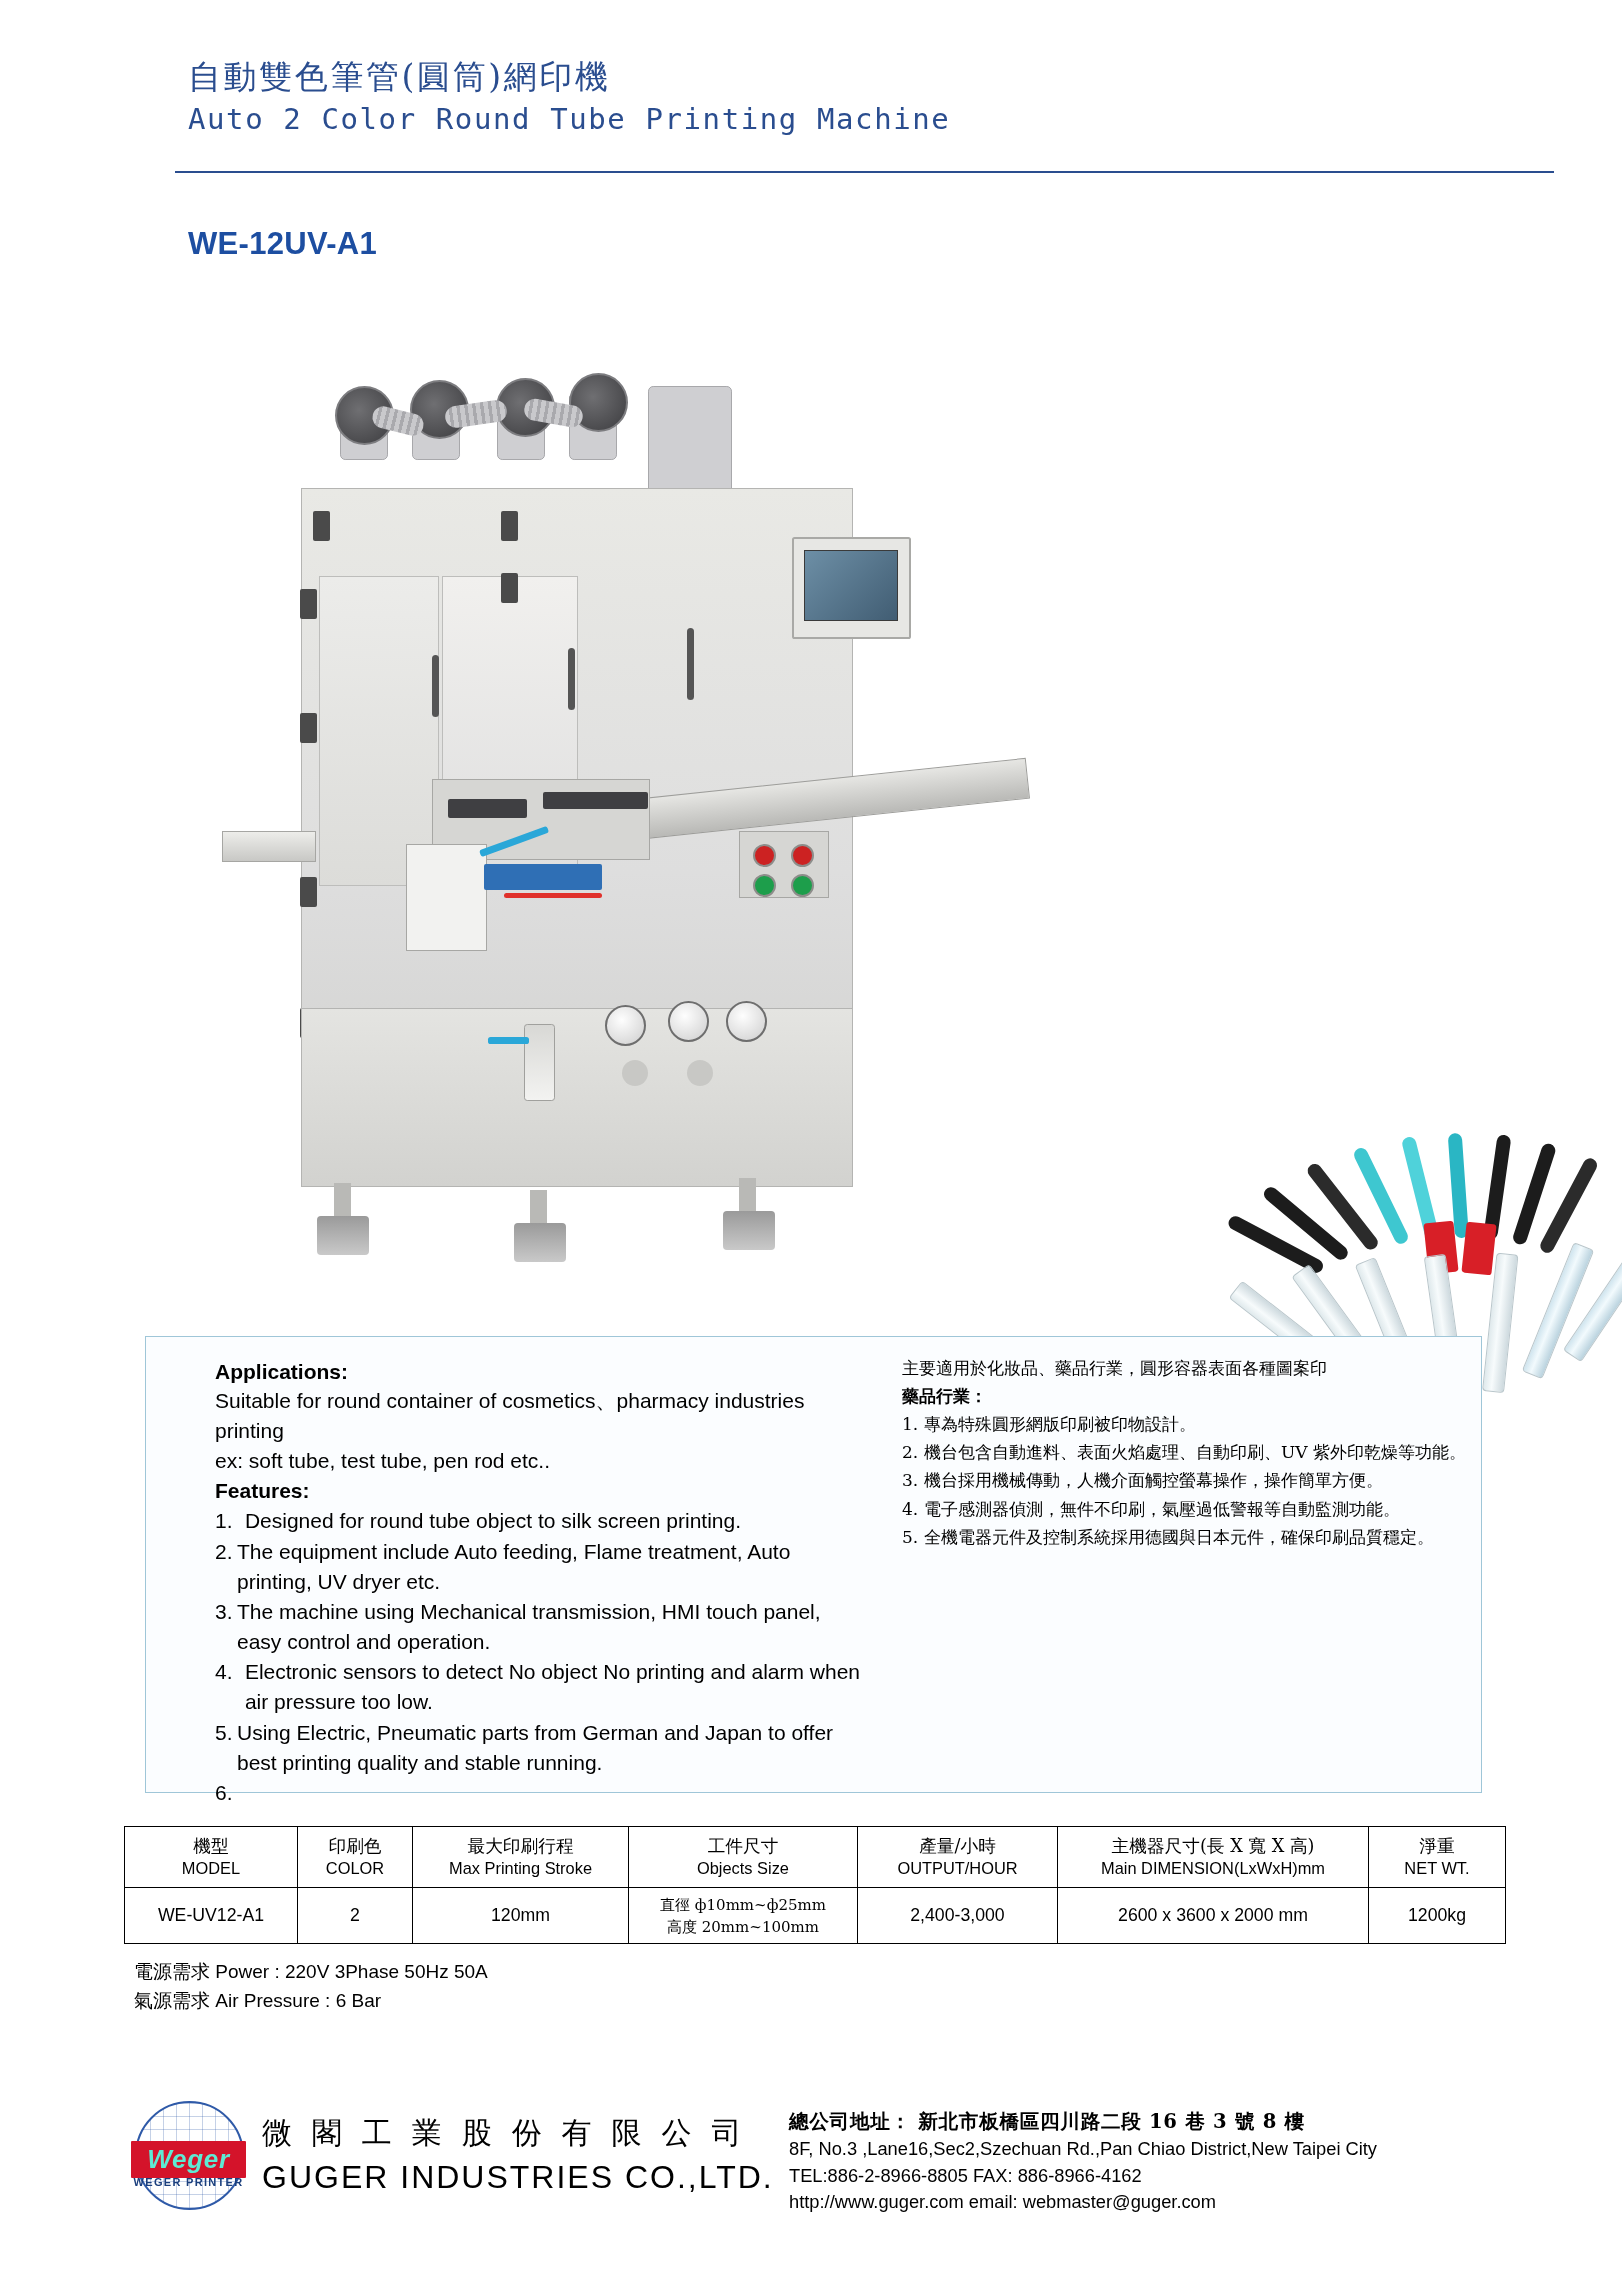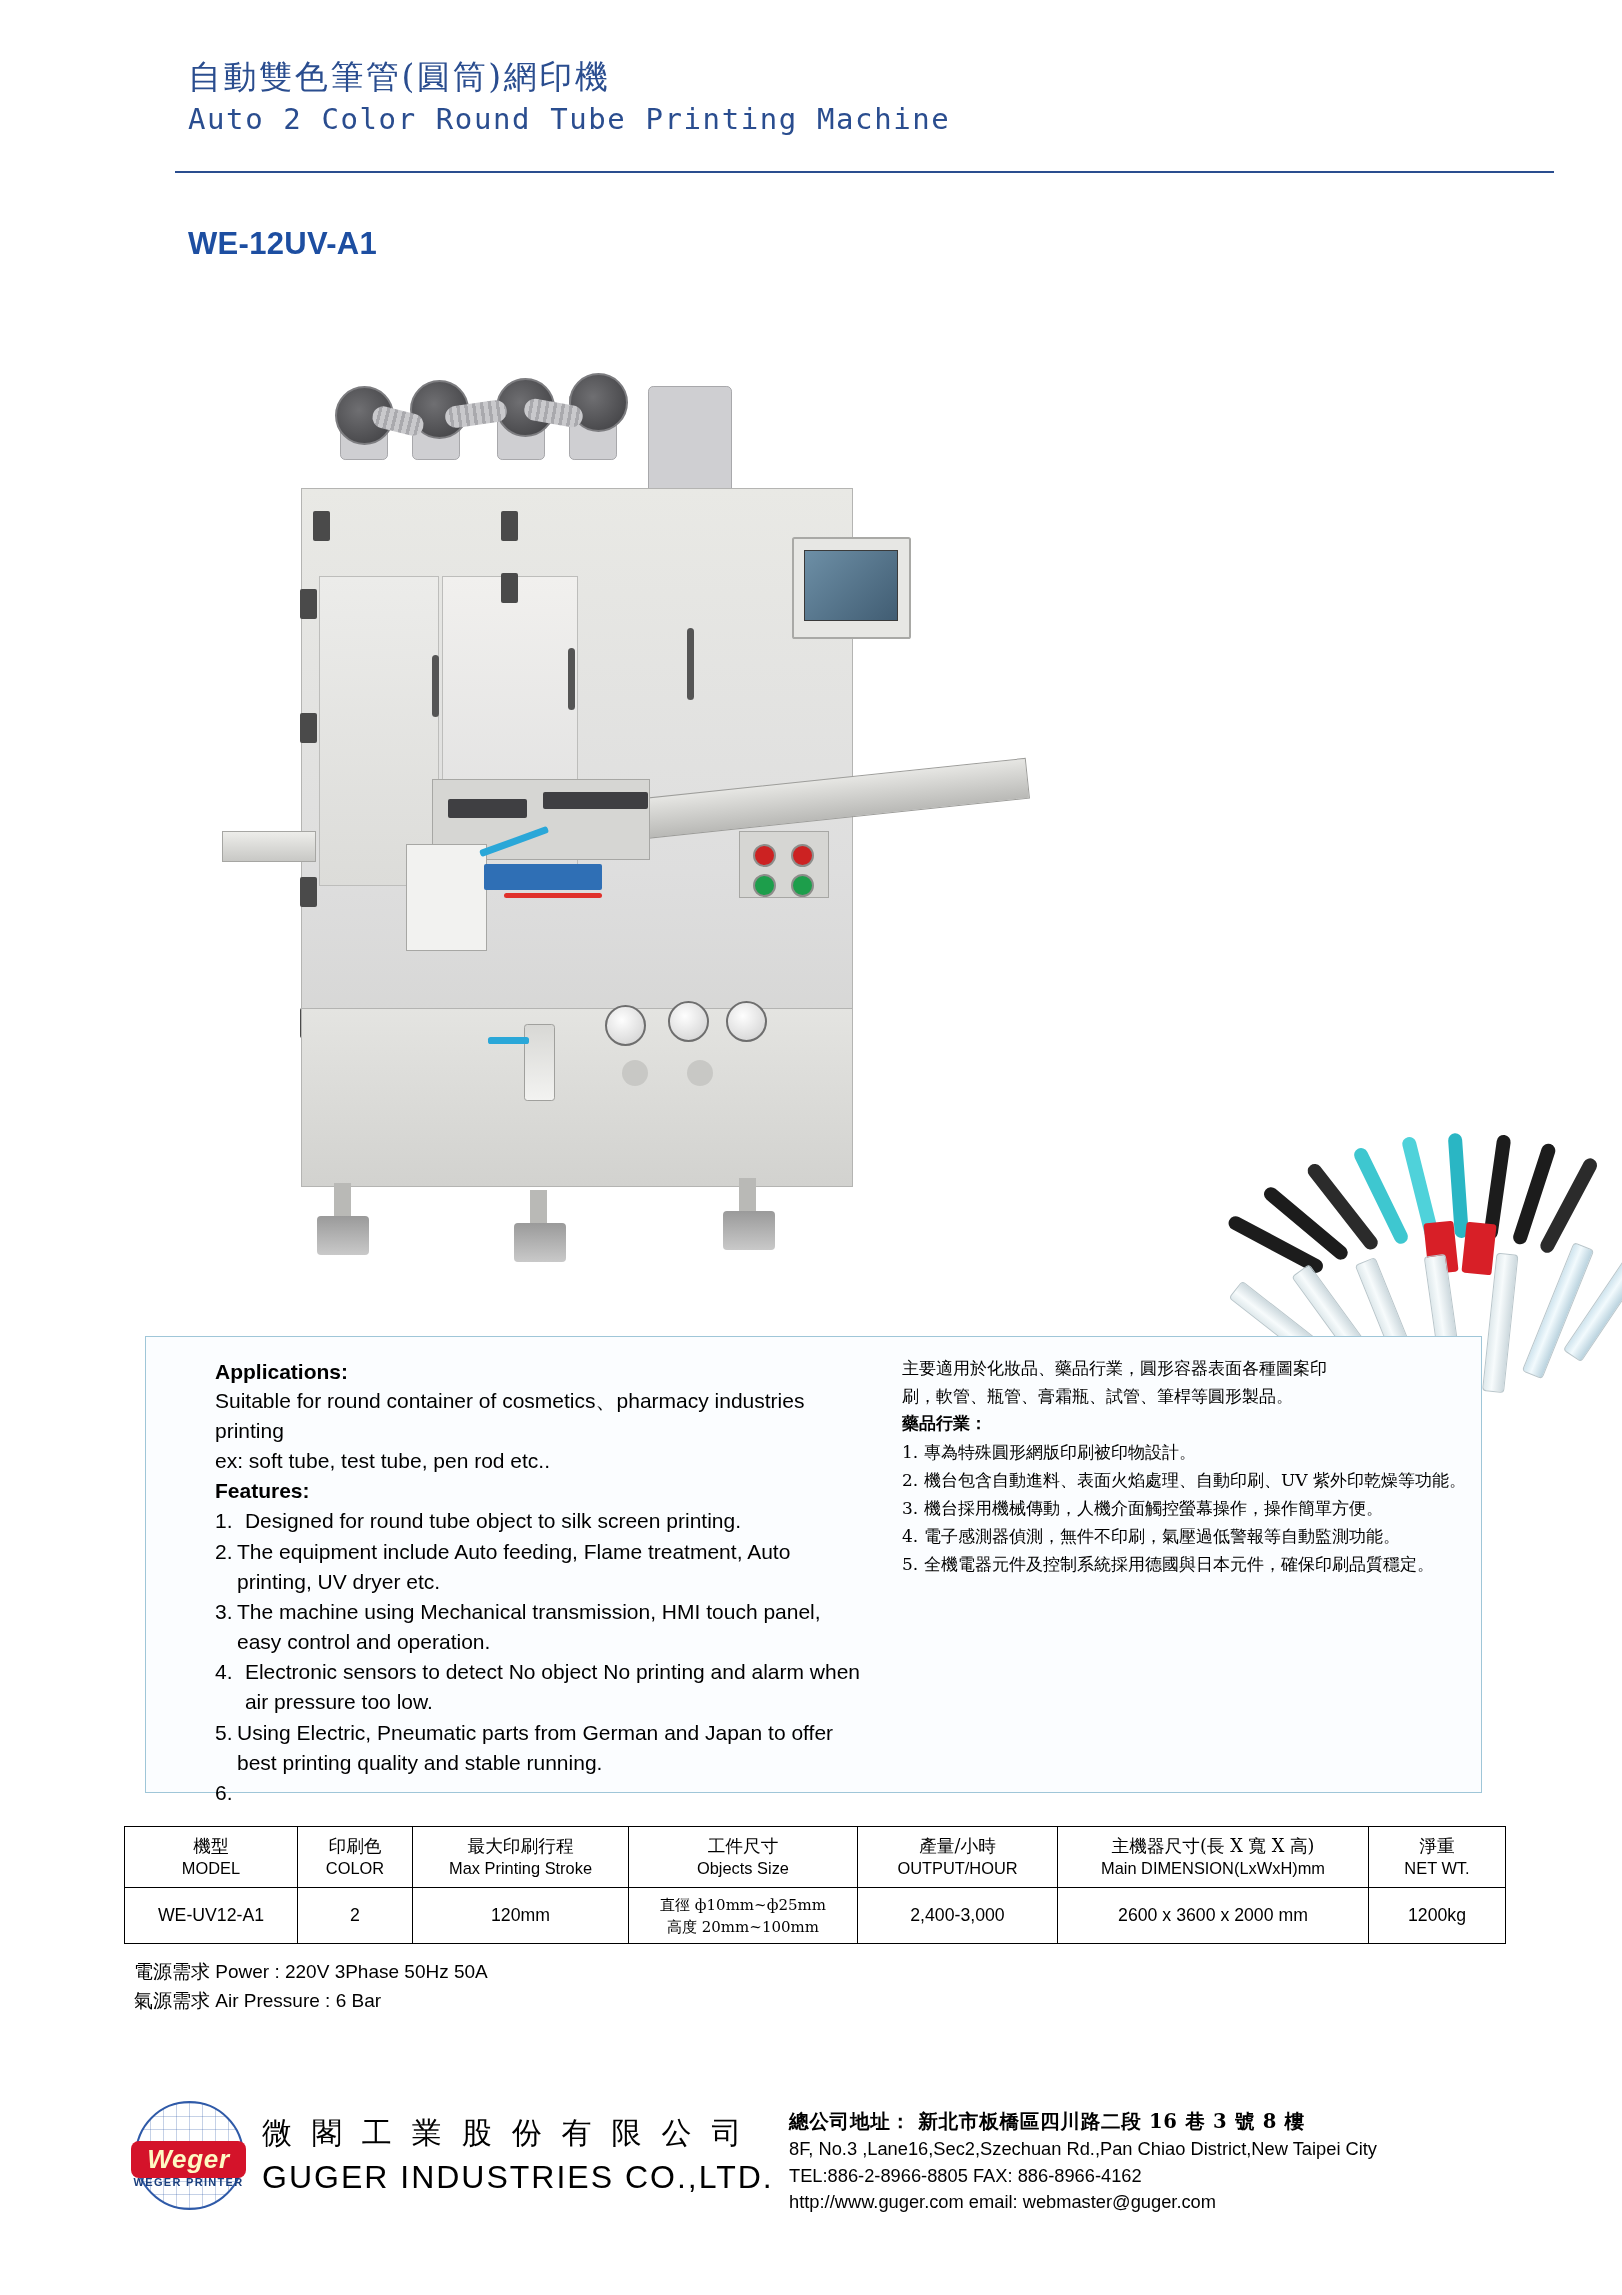--- a/index.html
+++ b/index.html
@@ -401,22 +401,22 @@
       repeating-linear-gradient(90deg, rgba(47,90,168,.28) 0 0.7px, transparent 0.7px 13px),
       #ffffff;
   }
   .logo-band {
     position: absolute;
     left: 0px;
     top: 41px;
     width: 115px;
     height: 37px;
     background: #d4132a;
-    border-radius: 8px;
-    color: #fef9c3;
+    border-radius: 1px;
+    color: #5eead4;
     font-style: italic;
     font-weight: bold;
     font-size: 26px;
     letter-spacing: 0.7px;
     display: flex;
     align-items: center;
     justify-content: center;
     text-align: right;
   }
   .logo-sub {
@@ -602,21 +602,20 @@
         <span class="ol-txt">Using Electric, Pneumatic parts from German and Japan to offer best printing quality and stable running.</span>
       </div>
       <div class="ol-row">
         <span class="ol-num">6.</span>
         <span class="ol-txt"></span>
       </div>
     </div>
 
     <div class="desc-right">
       <div>主要適用於化妝品、藥品行業，圓形容器表面各種圖案印</div>
-      <div>刷，軟管、瓶管、膏霜瓶、試管、筆桿等圓形製品。</div>
       <div><b>藥品行業：</b></div>
 
       <div class="ol-row">
         <span class="ol-num">1.</span>
         <span class="ol-txt">專為特殊圓形網版印刷被印物設計。</span>
       </div>
       <div class="ol-row">
         <span class="ol-num">2.</span>
         <span class="ol-txt">機台包含自動進料、表面火焰處理、自動印刷、UV 紫外印乾燥等功能。</span>
       </div>

